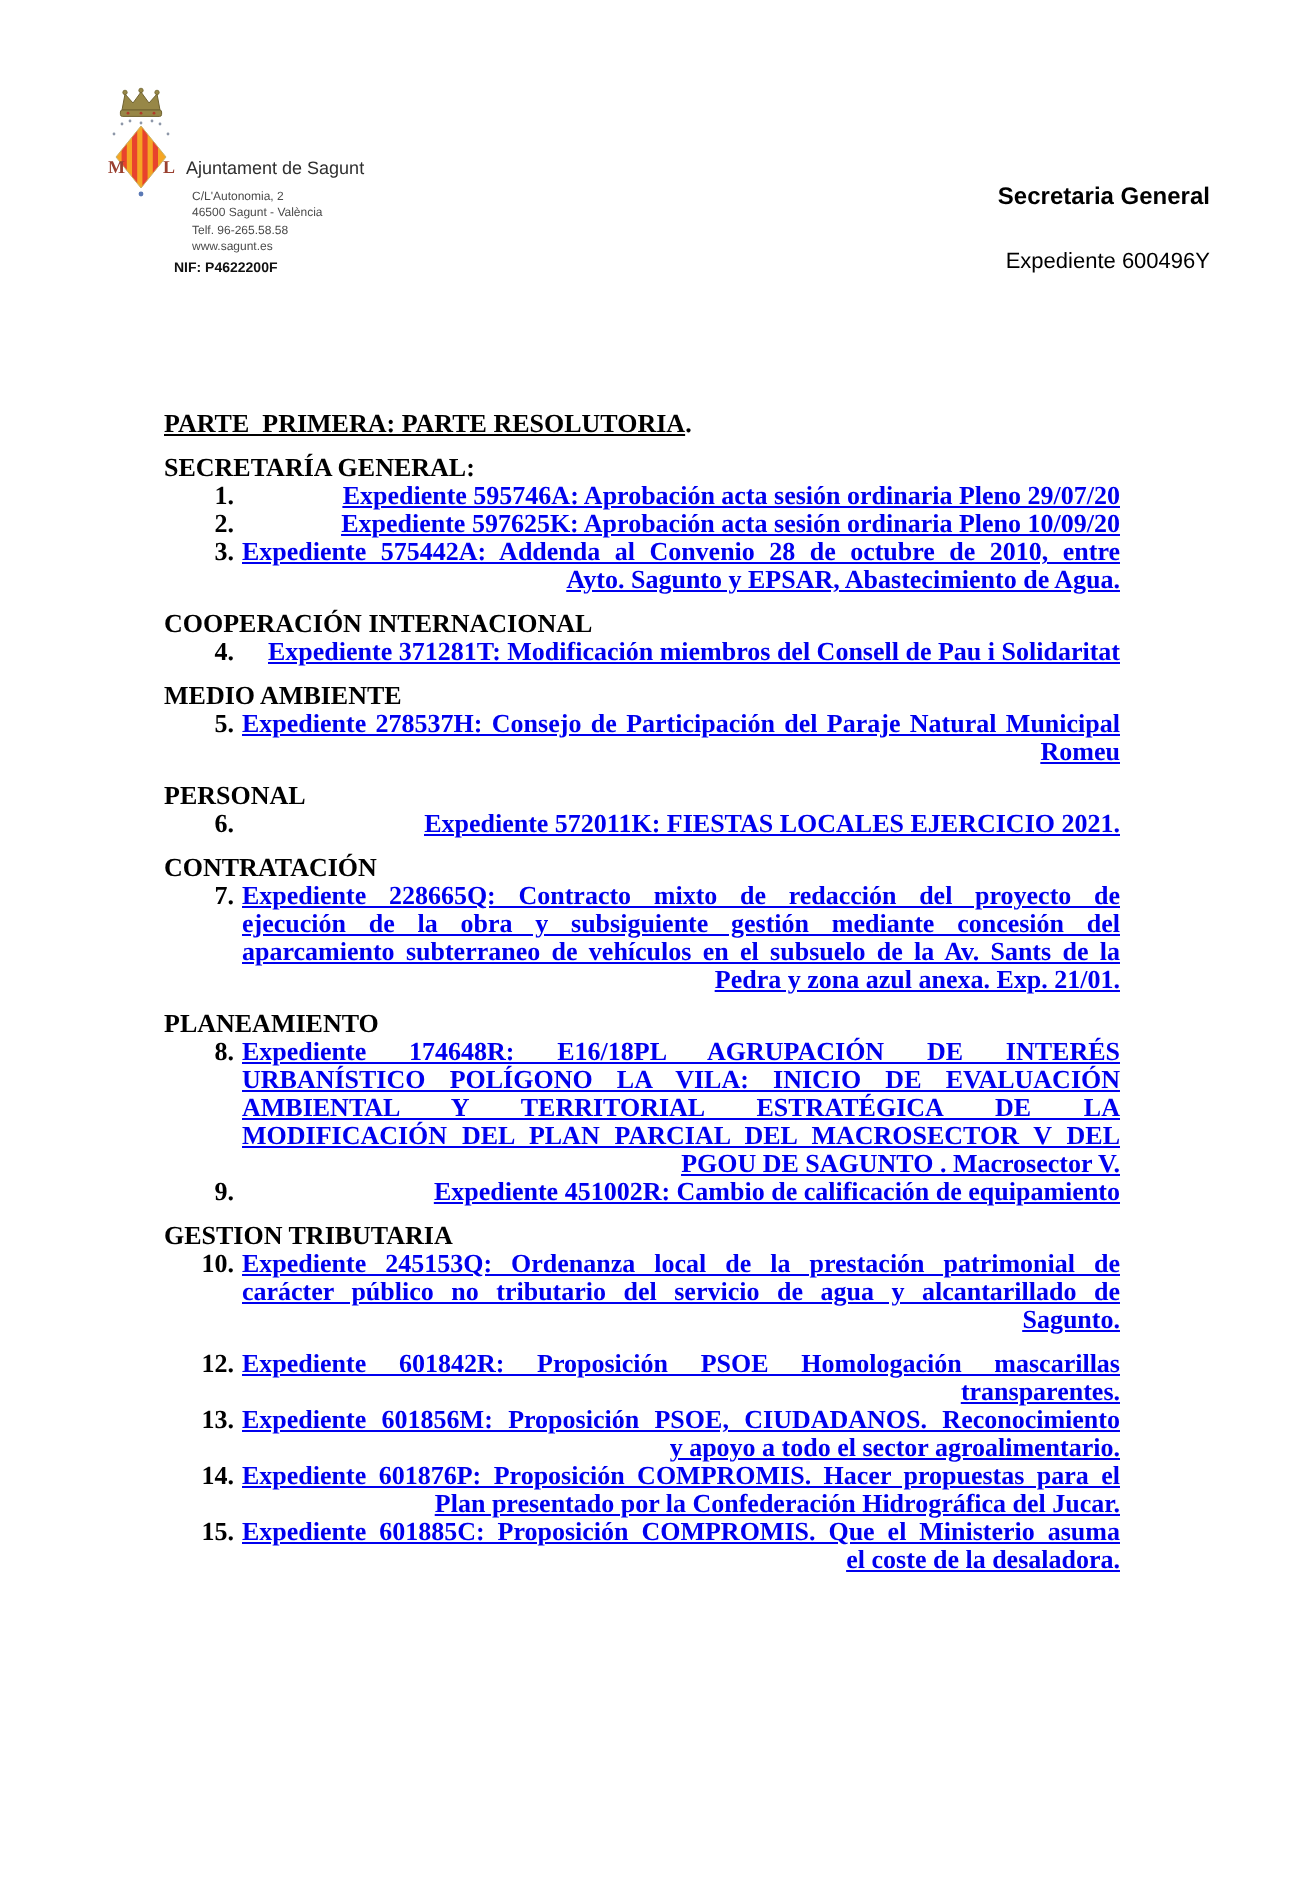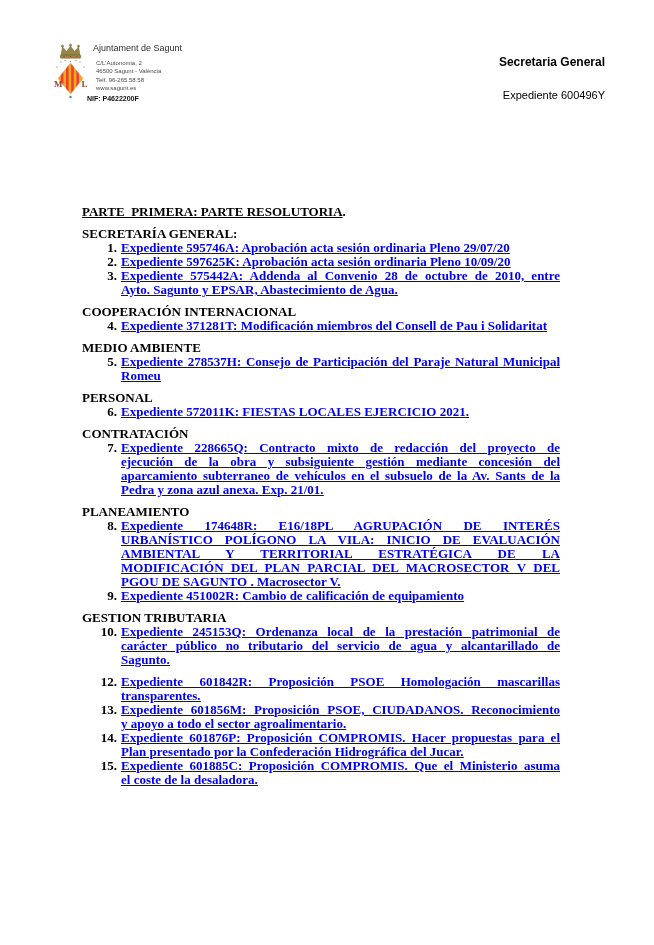--- a/index.html
+++ b/index.html
@@ -2,40 +2,40 @@
 <html><head>
 <meta charset="utf-8">
 <style>
   * { margin:0; padding:0; box-sizing:border-box; }
   html,body { background:#ffffff; }
   body {
     width:654px; height:945px; position:relative; overflow:hidden;
     font-family:"Liberation Serif", serif; color:#000;
   }
   
-  .hdr-el { position:absolute; font-family:"Liberation Sans", sans-serif; }
+  .hdr-el { position:absolute; font-family:"Liberation Sans", sans-serif;margin-top:36px; }
   .logo   { position:absolute; left:53px; top:41px; width:36px; height:58px; }
   .org-name { left:93px; top:43px; font-size:9px; color:#2f2f2f; }
   .address  { left:96px; top:59px; font-size:6px; line-height:8.3px; color:#4a4a4a; }
   .nif      { left:87px; top:95px; font-size:7px; font-weight:bold; color:#111; }
   .department { right:49px; top:55px; font-size:12px; font-weight:bold; color:#000; }
   .expediente { right:49px; top:89px; font-size:11px; color:#000; }
   
   .content { position:absolute; left:82px; top:205px; width:478px;
              font-size:13px; line-height:14px; }
   .doc-title { font-weight:bold; white-space:pre-wrap; }
   .doc-title .u { text-decoration:underline;text-align:center; }
   .section { margin-top:8px; }
   .heading { font-weight:bold; }
   .item { display:flex; align-items:flex-start; }
   .num  { flex:0 0 39px; text-align:right; padding-right:4px; font-weight:bold; }
   .link { flex:1 1 auto; min-width:0; color:#0000EE; font-weight:bold;
           text-decoration:underline; cursor:pointer; }
   .link .jl { text-align:justify; text-align-last:justify; white-space:nowrap; }
-  .link .ll { text-align:left; white-space:nowrap;text-decoration:underline; }
+  .link .ll { text-align:right; white-space:nowrap;text-decoration:underline; }
 </style>
 </head>
 <body>
 
 <div>
 
   <svg class="logo" viewBox="0 0 36 58">
     <g>
       <path d="M8,14 L9.5,6 L13.5,10.5 L17.5,5 L21.5,10.5 L25.5,6 L27,14 Z" fill="#978747" stroke="#6f6230" stroke-width="0.5"></path>
       <circle cx="9.5" cy="5.2" r="1.1" fill="#978747" stroke="#6f6230" stroke-width="0.4"></circle>

